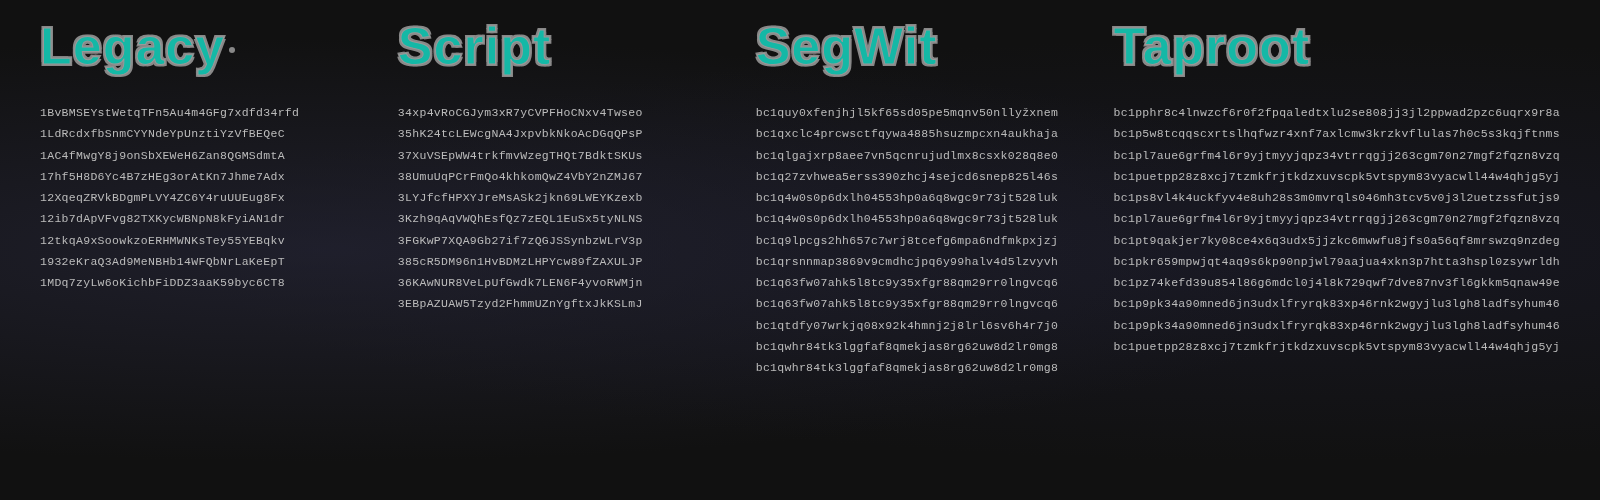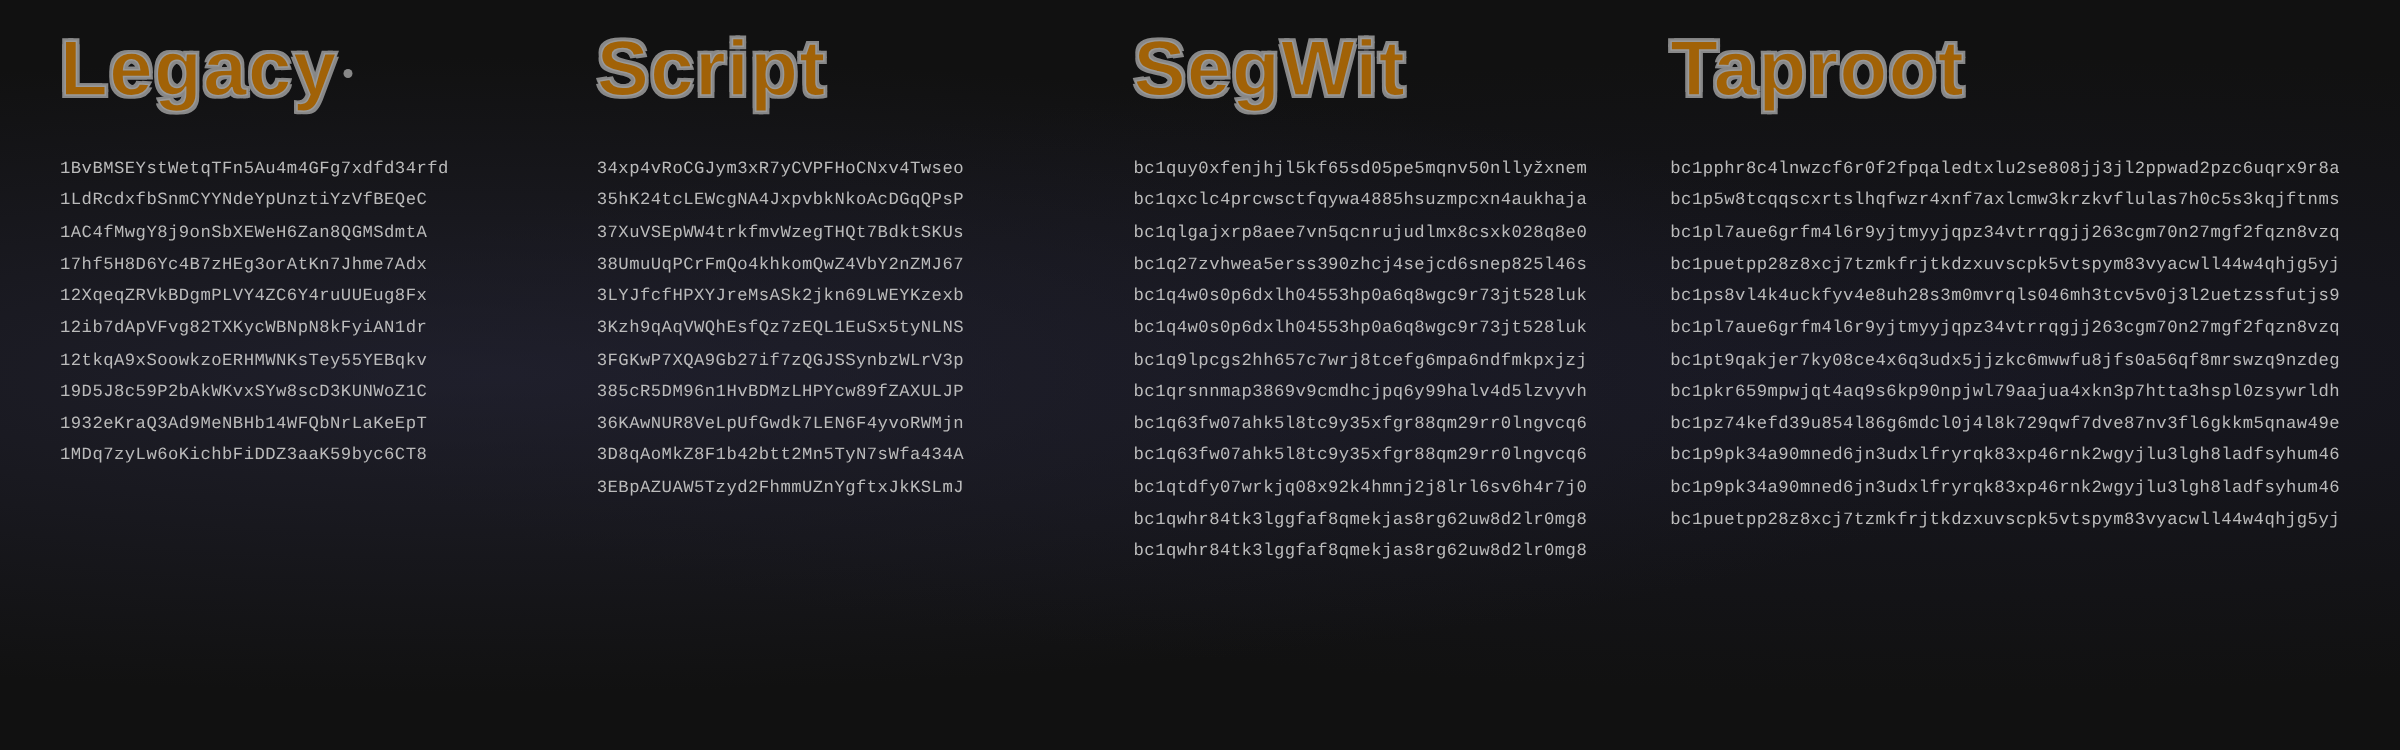--- a/index.html
+++ b/index.html
@@ -26,21 +26,21 @@
 
     .column {
       flex: 1;
       padding: 0 10px;
     }
 
     .column-title {
       font-size: 52px;
       font-weight: 900;
       font-family: Arial, sans-serif;
-      color: #a16207;
+      color: #14b8a6;
       text-shadow:
         -2px -2px 0 #888,
         2px -2px 0 #888,
         -2px 2px 0 #888,
         2px 2px 0 #888,
         0 0 2px #555;
       letter-spacing: 1px;
       margin-bottom: 30px;
       line-height: 1;
       
@@ -80,38 +80,36 @@
 <div class="column">
       <div class="column-title">Legacy</div>
       <ul class="address-list">
         <li>1BvBMSEYstWetqTFn5Au4m4GFg7xdfd34rfd</li>
         <li>1LdRcdxfbSnmCYYNdeYpUnztiYzVfBEQeC</li>
         <li>1AC4fMwgY8j9onSbXEWeH6Zan8QGMSdmtA</li>
         <li>17hf5H8D6Yc4B7zHEg3orAtKn7Jhme7Adx</li>
         <li>12XqeqZRVkBDgmPLVY4ZC6Y4ruUUEug8Fx</li>
         <li>12ib7dApVFvg82TXKycWBNpN8kFyiAN1dr</li>
         <li>12tkqA9xSoowkzoERHMWNKsTey55YEBqkv</li>
-        <li>19D5J8c59P2bAkWKvxSYw8scD3KUNWoZ1C</li>
         <li>1932eKraQ3Ad9MeNBHb14WFQbNrLaKeEpT</li>
         <li>1MDq7zyLw6oKichbFiDDZ3aaK59byc6CT8</li>
       </ul>
     </div>
     <div class="column">
       <div class="column-title">Script</div>
       <ul class="address-list">
         <li>34xp4vRoCGJym3xR7yCVPFHoCNxv4Twseo</li>
         <li>35hK24tcLEWcgNA4JxpvbkNkoAcDGqQPsP</li>
         <li>37XuVSEpWW4trkfmvWzegTHQt7BdktSKUs</li>
         <li>38UmuUqPCrFmQo4khkomQwZ4VbY2nZMJ67</li>
         <li>3LYJfcfHPXYJreMsASk2jkn69LWEYKzexb</li>
         <li>3Kzh9qAqVWQhEsfQz7zEQL1EuSx5tyNLNS</li>
         <li>3FGKwP7XQA9Gb27if7zQGJSSynbzWLrV3p</li>
         <li>385cR5DM96n1HvBDMzLHPYcw89fZAXULJP</li>
         <li>36KAwNUR8VeLpUfGwdk7LEN6F4yvoRWMjn</li>
-        <li>3D8qAoMkZ8F1b42btt2Mn5TyN7sWfa434A</li>
         <li>3EBpAZUAW5Tzyd2FhmmUZnYgftxJkKSLmJ</li>
       </ul>
     </div>
     <div class="column">
       <div class="column-title">SegWit</div>
       <ul class="address-list">
         <li>bc1quy0xfenjhjl5kf65sd05pe5mqnv50nllyžxnem</li>
         <li>bc1qxclc4prcwsctfqywa4885hsuzmpcxn4aukhaja</li>
         <li>bc1qlgajxrp8aee7vn5qcnrujudlmx8csxk028q8e0</li>
         <li>bc1q27zvhwea5erss390zhcj4sejcd6snep825l46s</li>

